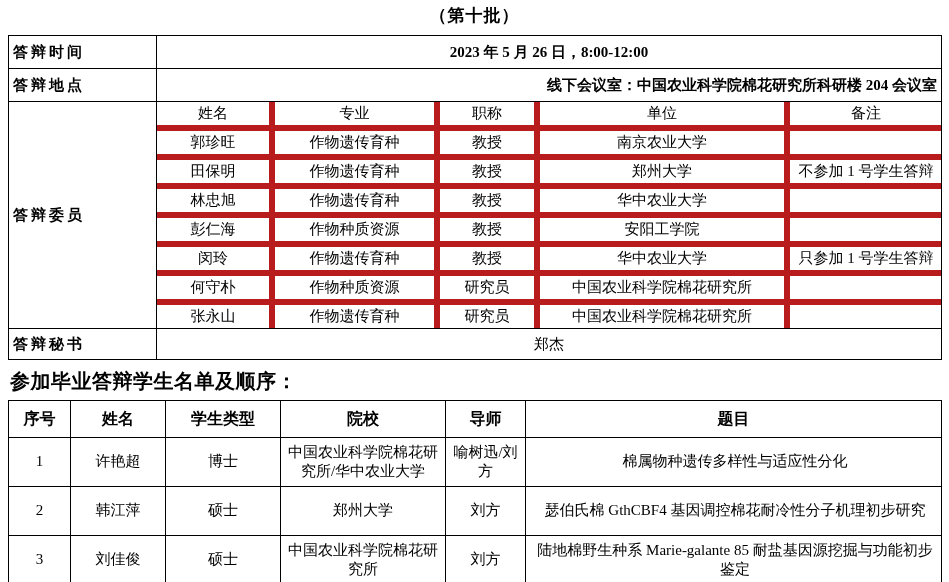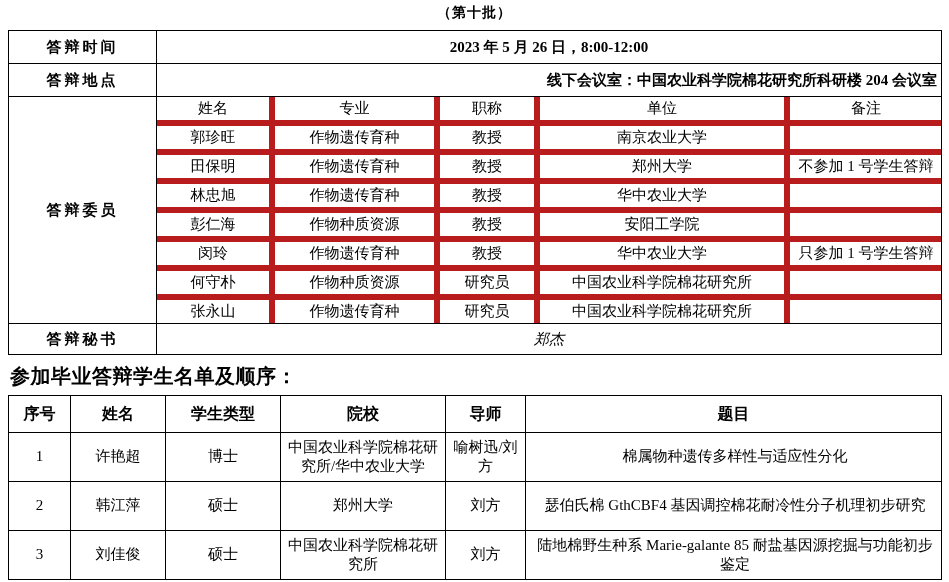--- a/index.html
+++ b/index.html
@@ -16,39 +16,39 @@
   }
   .page {
     position: relative;
     width: 949px;
     height: 582px;
     box-sizing: border-box;
     padding: 0 8px;
   }
   .doc-title {
     text-align: center;
-    font-size: 14px;
+    font-size: 17px;
     font-weight: bold;
     padding: 4px 0 8px 0;
     letter-spacing: 1px;
   }
   table {
     border-collapse: collapse;
     width: 933px;
     table-layout: fixed;
   }
   table.main-table td {
     border: 1px solid #000000;
     font-size: 15px;
     padding: 1px 4px;
     line-height: 1.25;
     vertical-align: middle;
   }
   .lbl {
-    text-align: center;
+    text-align: left;
     font-weight: bold;
     font-size: 16px;
     letter-spacing: 3px;
   }
   .ctr { text-align: center; }
   .lft { text-align: right; padding-left: 10px !important; }
   .bold { font-weight: bold; margin-left: 22px; }
   .inner-wrap { padding: 0 !important; }
   table.inner {
     border-collapse: collapse;
@@ -187,21 +187,21 @@
                 <td>研究员</td>
                 <td>中国农业科学院棉花研究所</td>
                 <td></td>
               </tr>
             </tbody>
           </table>
         </td>
       </tr>
       <tr>
         <td class="lbl">答辩秘书</td>
-        <td class="ctr" style="height:28px;font-style:italic;">郑杰</td>
+        <td class="ctr" style="height:28px;">郑杰</td>
       </tr>
     </tbody>
   </table>
 
   <div class="section-heading">参加毕业答辩学生名单及顺序：</div>
 
   <table class="student-table">
     <colgroup>
       <col style="width:62px">
       <col style="width:95px">

